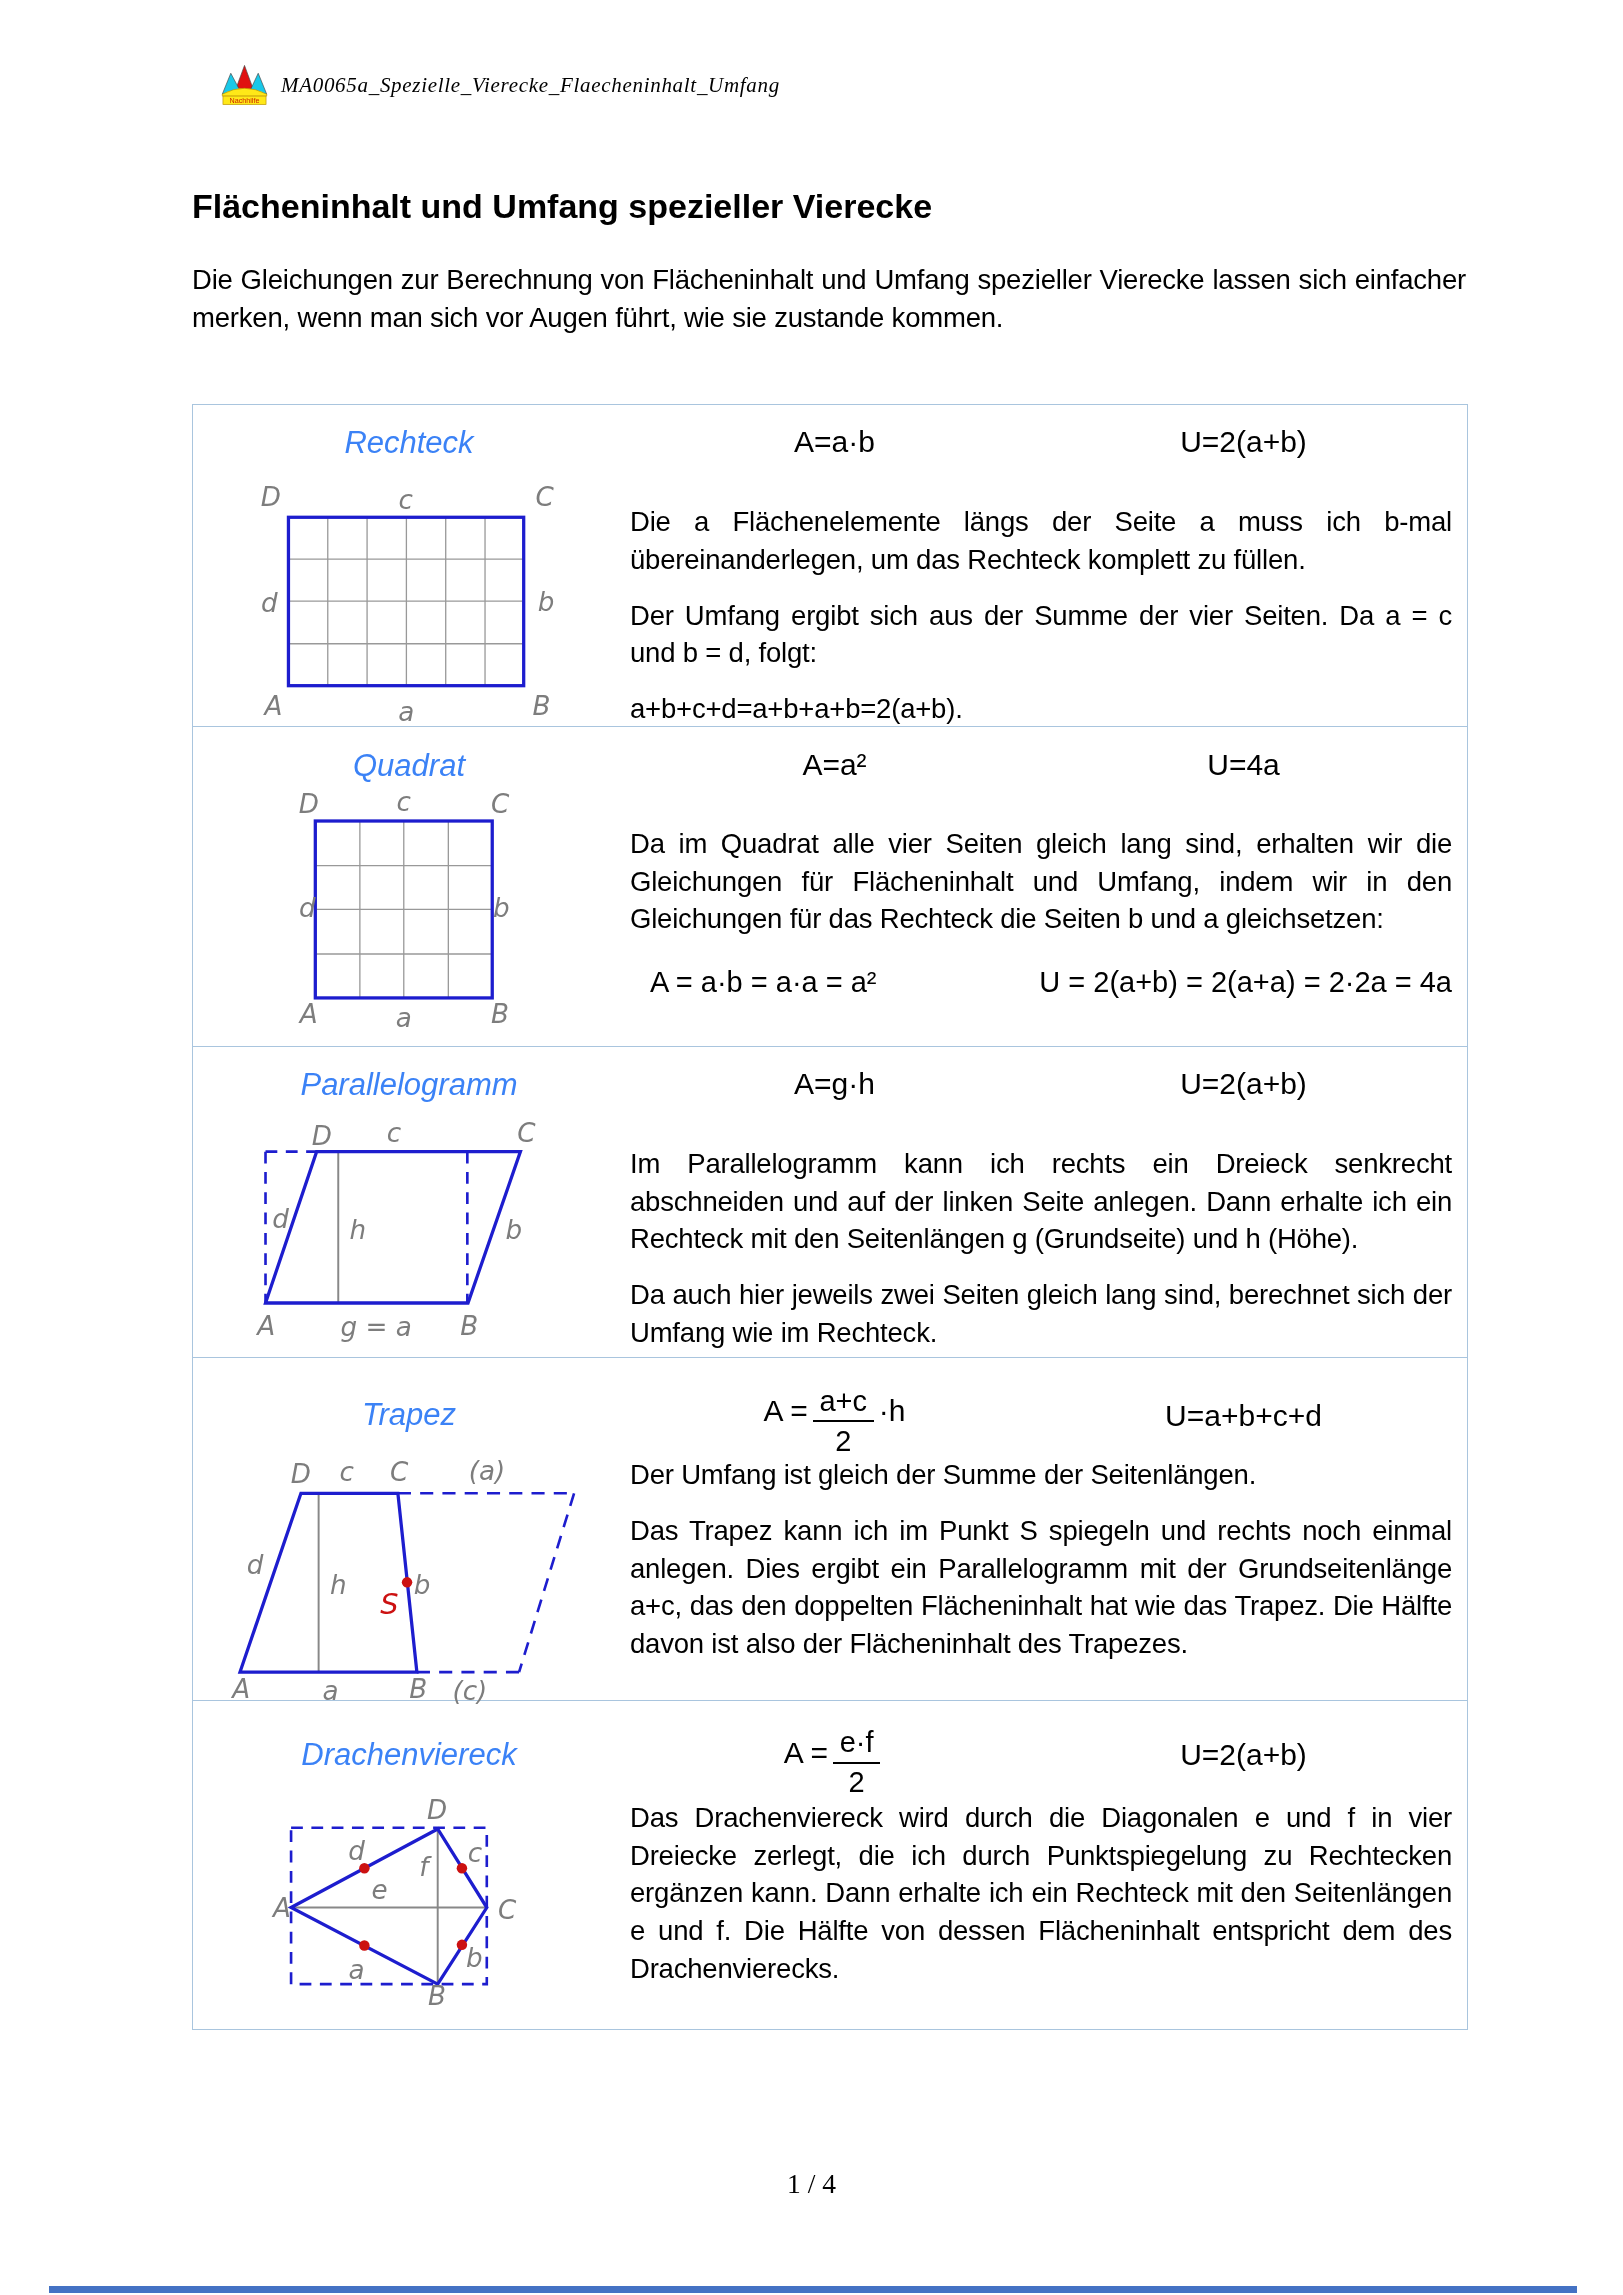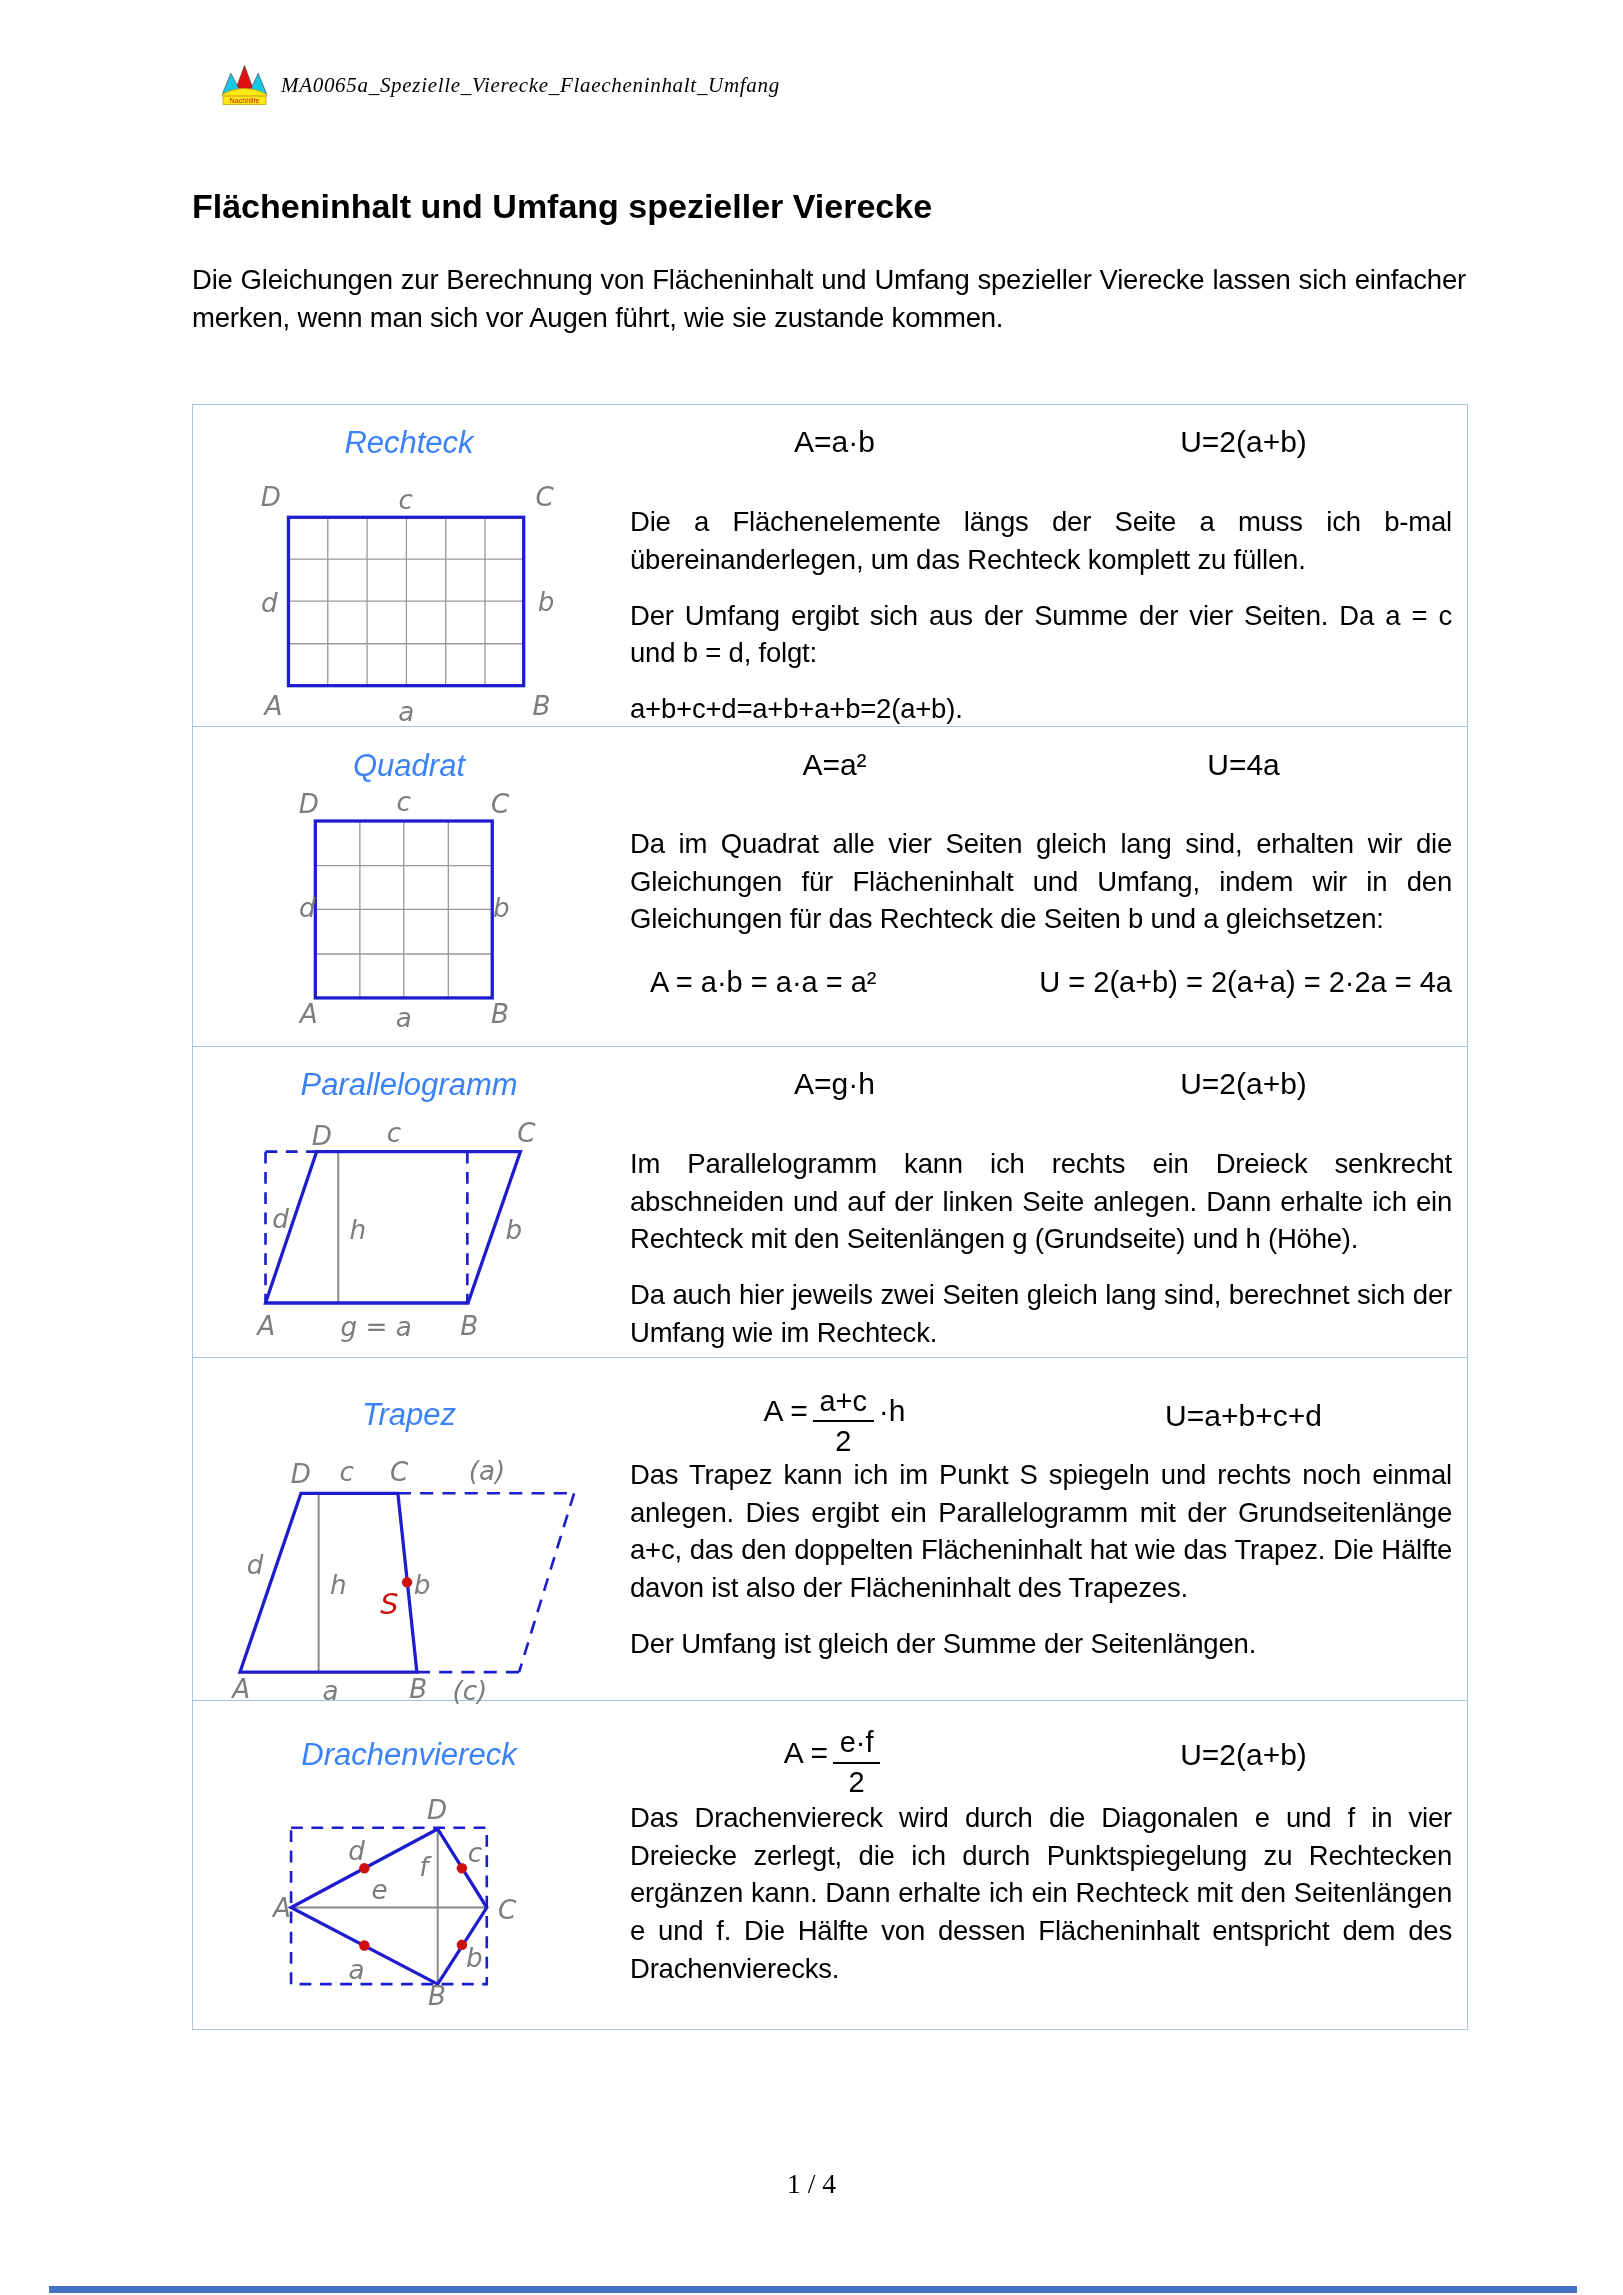--- a/index.html
+++ b/index.html
@@ -184,22 +184,22 @@
           <text class="dlabel" x="205" y="217">h</text>
           <text class="dlabel" x="333" y="217">b</text>
           <text class="rlabel" x="283" y="247">S</text>
           <text class="dlabel" x="57" y="375">A</text>
           <text class="dlabel" x="193" y="379">a</text>
           <text class="dlabel" x="327" y="375">B</text>
           <text class="dlabel" x="406" y="379">(c)</text>
         </svg>
       </div>
       <div class="rtext">
+        <p>Der Umfang ist gleich der Summe der Seitenlängen.</p>
         <p>Das Trapez kann ich im Punkt S spiegeln und rechts noch einmal anlegen. Dies ergibt ein Parallelogramm mit der Grundseitenlänge a+c, das den doppelten Flächeninhalt hat wie das Trapez. Die Hälfte davon ist also der Flächeninhalt des Trapezes.</p>
-        <p>Der Umfang ist gleich der Summe der Seitenlängen.</p>
       </div>
     </div>
 
     <div class="qrow" style="height:328px">
       <div class="shape-name" style="top:36px">Drachenviereck</div>
       <div class="fA frac-holder" style="top:5.2px">
         <span>A =</span>
         <span class="frac">
           <span class="num">e·f</span>
           <span class="den">2</span>

